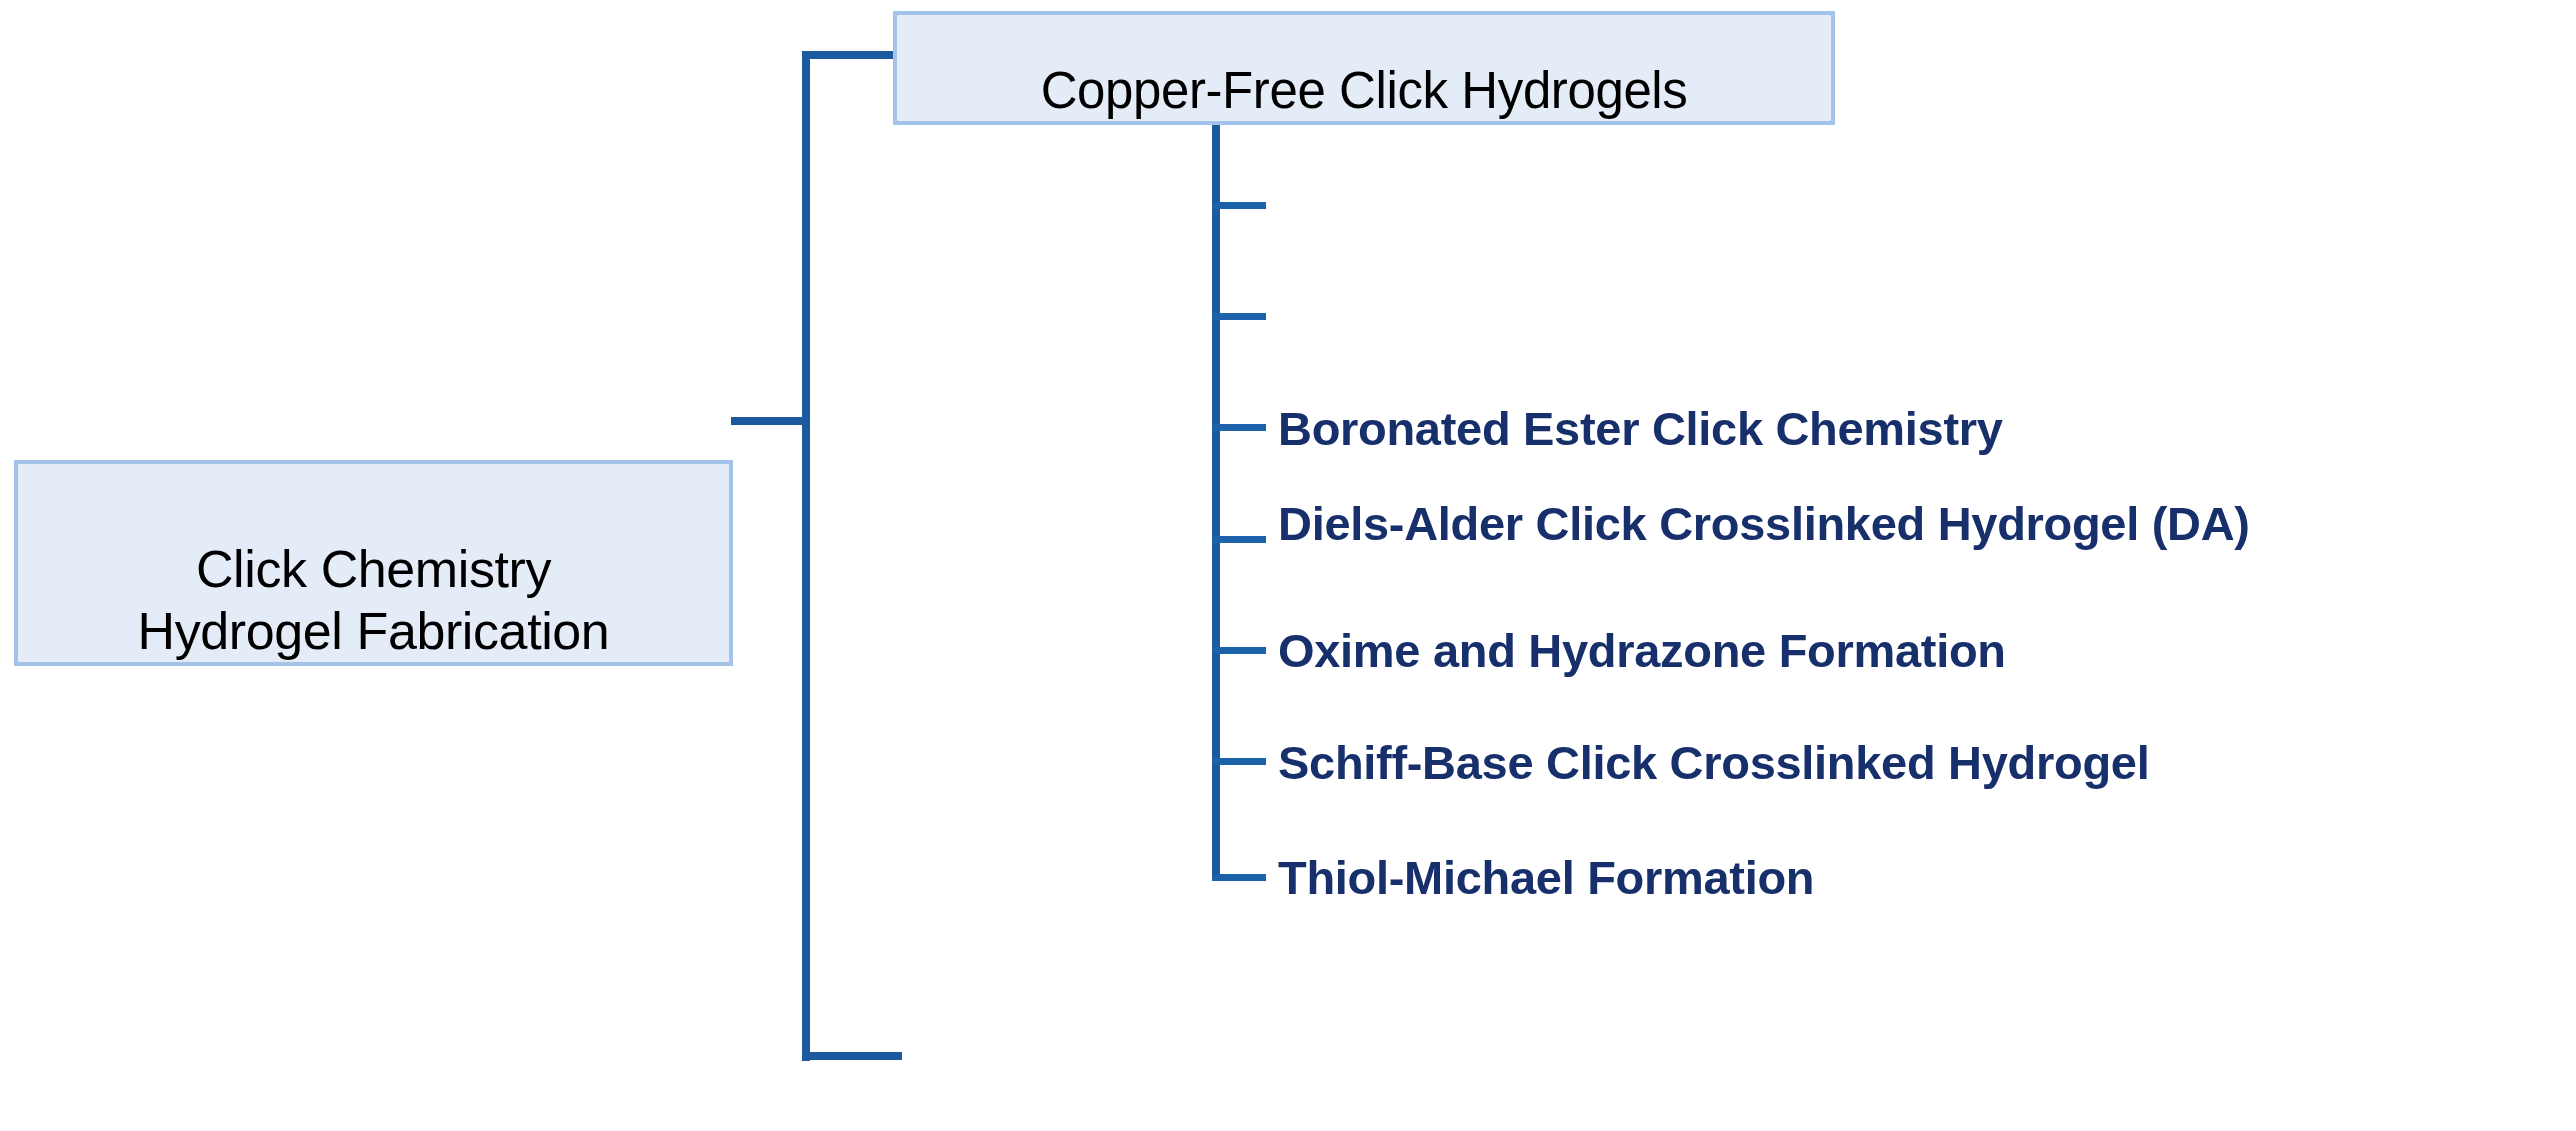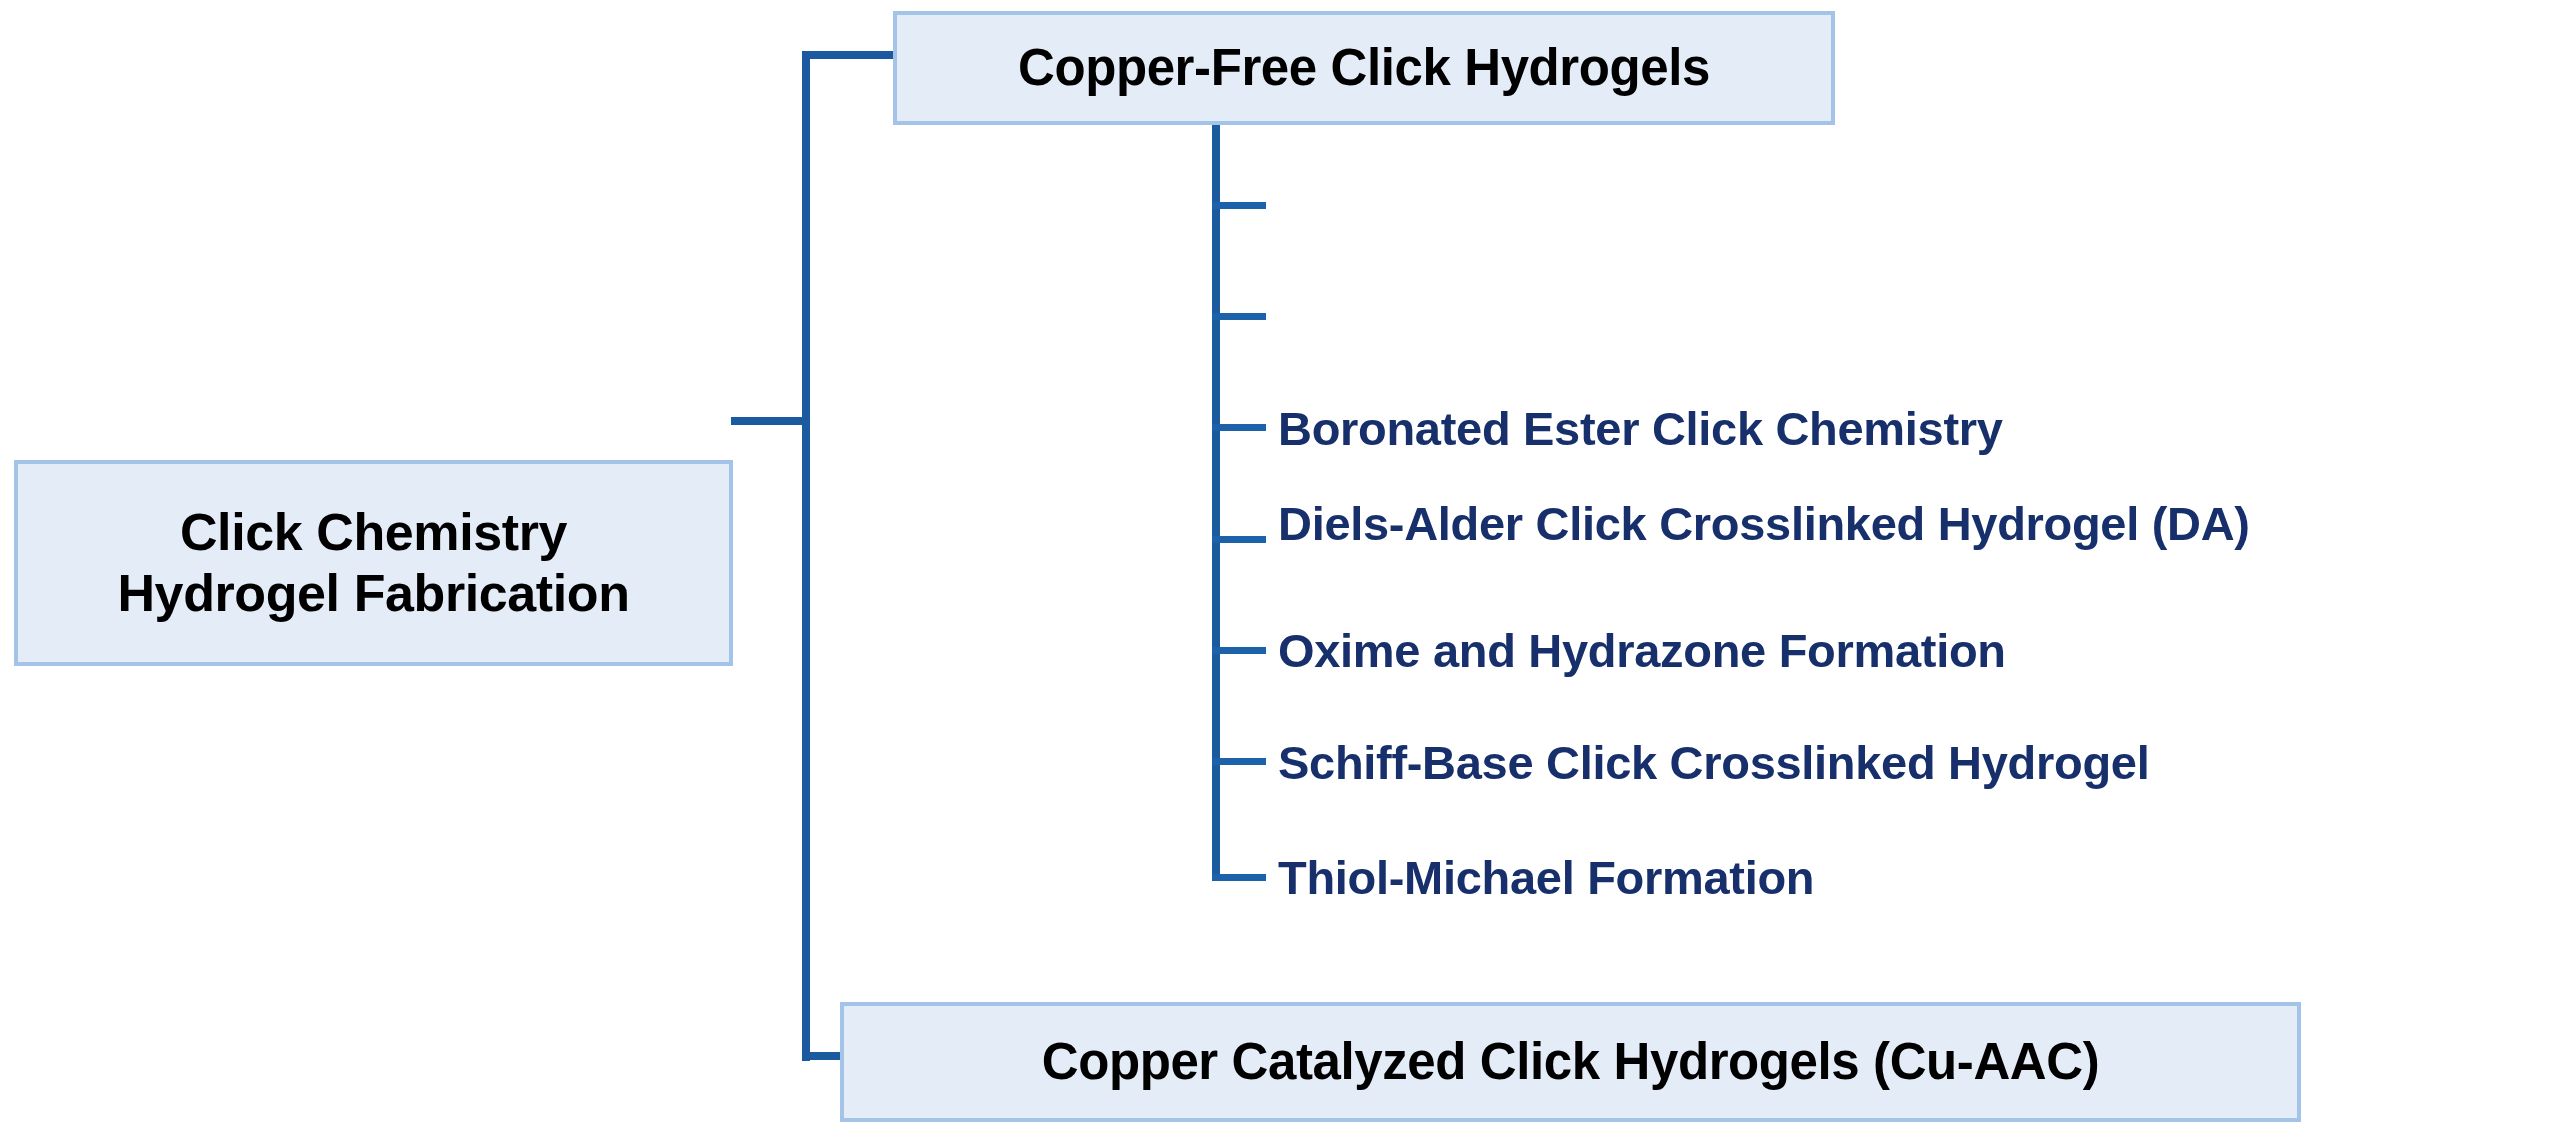--- a/index.html
+++ b/index.html
@@ -16,25 +16,25 @@
     overflow: hidden;
   }
 
   
   .node-box {
     position: absolute;
     box-sizing: border-box;
     background: #e4ecf7;
     border: 4.4px solid #a3c4e8;
     display: flex;
-    align-items: center;
+    align-items: flex-end;
     justify-content: center;
     text-align: center;
     color: #000000;
-    font-weight: bold;
+    font-weight: normal;
     letter-spacing: -0.4px;
     line-height: 1.18;
   }
 
   #root-node {
     left: 14px;
     top: 460px;
     width: 719px;
     height: 206px;
     font-size: 52px;
@@ -111,23 +111,20 @@
     <div class="label-wrap">
       <div>Click Chemistry</div>
       <div>Hydrogel Fabrication</div>
     </div>
   </div>
 
   <div class="node-box" id="branch-copper-free">
     <span>Copper-Free Click Hydrogels</span>
   </div>
 
-  <div class="node-box" id="branch-copper-catalyzed">
-    <span>Copper Catalyzed Click Hydrogels (Cu-AAC)</span>
-  </div>
 
 
 
   <div class="leaf-label" style="left:1278px; top:428px;">Boronated Ester Click Chemistry</div>
 
   <div class="leaf-label" style="left:1278px; top:523px;text-align:right;">Diels-Alder Click Crosslinked Hydrogel (DA)</div>
 
   <div class="leaf-label" style="left:1278px; top:650px;">Oxime and Hydrazone Formation</div>
 
   <div class="leaf-label" style="left:1278px; top:762px;">Schiff-Base Click Crosslinked Hydrogel</div>

